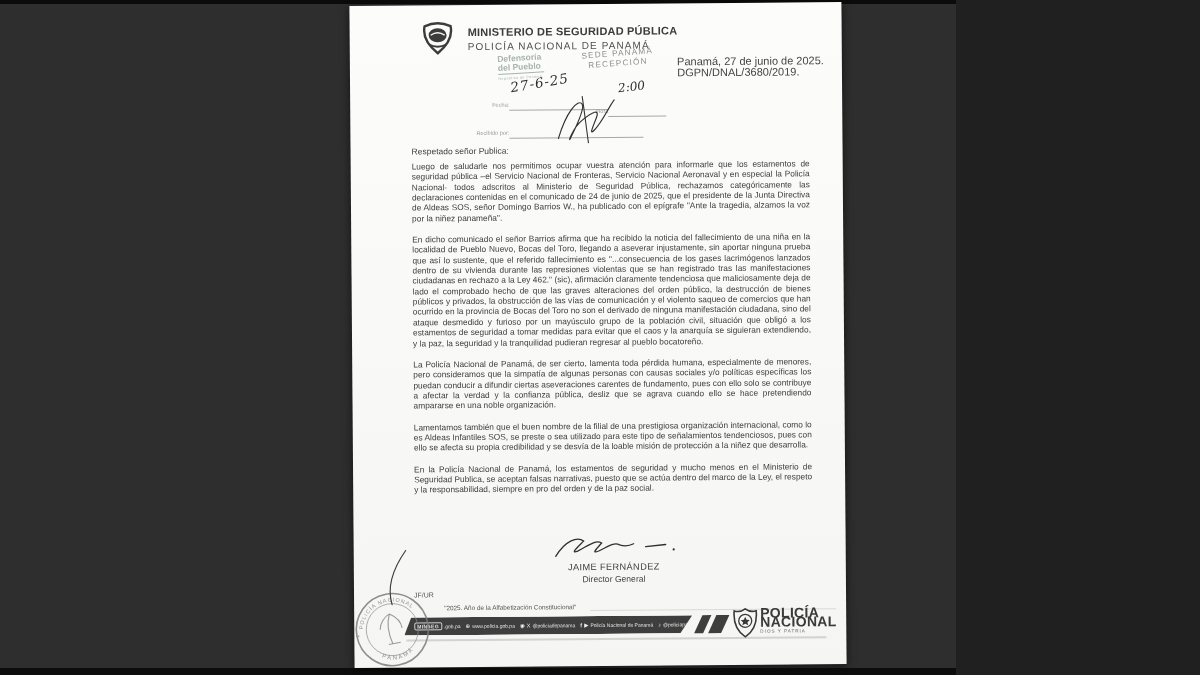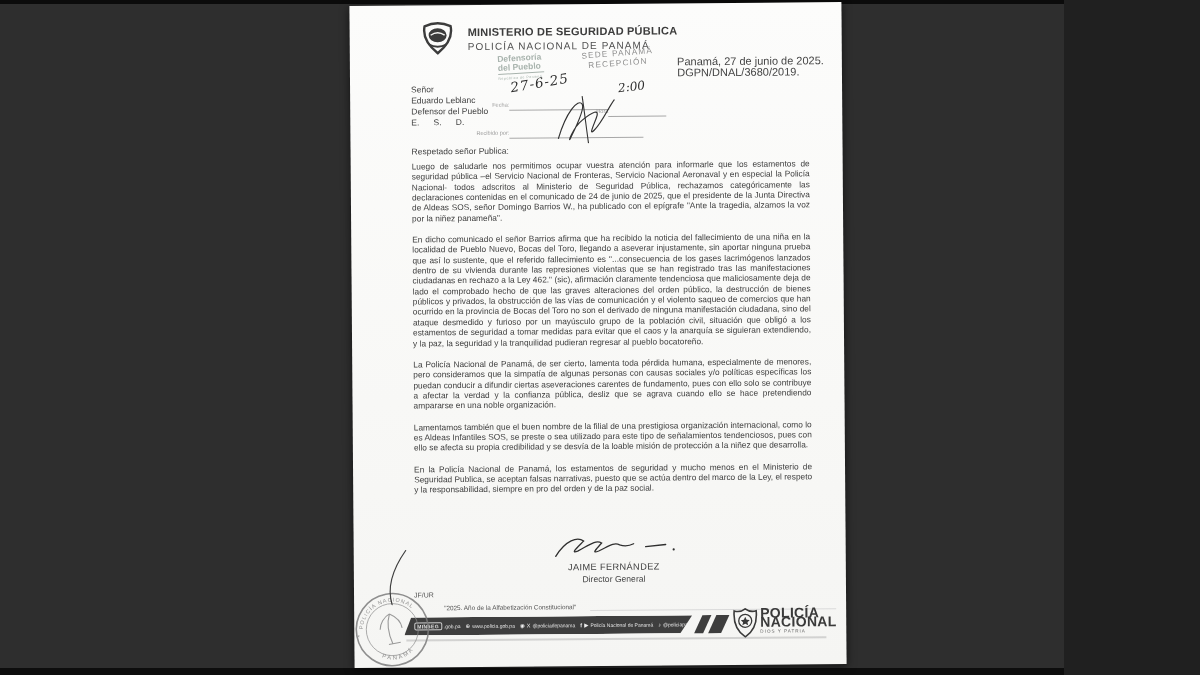--- a/index.html
+++ b/index.html
@@ -1,16 +1,16 @@
 <!DOCTYPE html>
 <html><head>
 <meta charset="utf-8">
 <style>
   html,body{margin:0;padding:0;background:#202020;}
-  .stage{position:relative;width:1064px;height:675px;background:#2e2e2e;overflow:hidden;
+  .stage{position:relative;width:956px;height:675px;background:#2e2e2e;overflow:hidden;
          font-family:"Liberation Sans",sans-serif;}
   .stage .film-top{position:absolute;left:0;top:0;width:100%;height:4px;background:#0b0b0b;}
   .stage .film-bottom{position:absolute;left:0;bottom:0;width:100%;height:7px;background:#0d0d0d;}
 
   .page{position:absolute;left:352px;top:4px;width:492px;height:662px;
         background:linear-gradient(180deg,#fcfcfb 0%,#f8f8f6 60%,#f5f5f3 100%);
         transform:rotate(-0.45deg);box-shadow:0 2px 10px rgba(0,0,0,.6);}
 
   
   .crest{position:absolute;left:70px;top:16px;}
@@ -118,26 +118,20 @@
     <svg style="position:absolute;left:198px;top:90px" width="76" height="50" viewBox="0 0 76 50">
       <path d="M10,44 C18,18 30,4 34,10 C37,15 26,36 22,44 C19,50 24,34 34,26 C44,18 52,14 48,24 C45,32 40,42 46,36 C54,28 60,14 66,6" fill="none" stroke="#333" stroke-width="1.2" stroke-linecap="round"></path>
       <path d="M34,2 C36,16 38,34 40,49" fill="none" stroke="#333" stroke-width="1.1"></path>
     </svg>
 
     <div class="dateline">
       <div>Panamá, 27 de junio de 2025.</div>
       <div>DGPN/DNAL/3680/2019.</div>
     </div>
 
-    <div class="recipient">
-      <div>Señor</div>
-      <div>Eduardo Leblanc</div>
-      <div>Defensor del Pueblo</div>
-      <div>E.&nbsp;&nbsp;&nbsp;&nbsp;&nbsp;&nbsp;S.&nbsp;&nbsp;&nbsp;&nbsp;&nbsp;&nbsp;D.</div>
-    </div>
 
     <div class="salutation">Respetado señor Publica:</div>
 
     <div class="body-block">
       <p>Luego de saludarle nos permitimos ocupar vuestra atención para informarle que los estamentos de seguridad pública –el Servicio Nacional de Fronteras, Servicio Nacional Aeronaval y en especial la Policía Nacional- todos adscritos al Ministerio de Seguridad Pública, rechazamos categóricamente las declaraciones contenidas en el comunicado de 24 de junio de 2025, que el presidente de la Junta Directiva de Aldeas SOS, señor Domingo Barrios W., ha publicado con el epígrafe "Ante la tragedia, alzamos la voz por la niñez panameña".</p>
       <p>En dicho comunicado el señor Barrios afirma que ha recibido la noticia del fallecimiento de una niña en la localidad de Pueblo Nuevo, Bocas del Toro, llegando a aseverar injustamente, sin aportar ninguna prueba que así lo sustente, que el referido fallecimiento es "...consecuencia de los gases lacrimógenos lanzados dentro de su vivienda durante las represiones violentas que se han registrado tras las manifestaciones ciudadanas en rechazo a la Ley 462." (sic), afirmación claramente tendenciosa que maliciosamente deja de lado el comprobado hecho de que las graves alteraciones del orden público, la destrucción de bienes públicos y privados, la obstrucción de las vías de comunicación y el violento saqueo de comercios que han ocurrido en la provincia de Bocas del Toro no son el derivado de ninguna manifestación ciudadana, sino del ataque desmedido y furioso por un mayúsculo grupo de la población civil, situación que obligó a los estamentos de seguridad a tomar medidas para evitar que el caos y la anarquía se siguieran extendiendo, y la paz, la seguridad y la tranquilidad pudieran regresar al pueblo bocatoreño.</p>
       <p>La Policía Nacional de Panamá, de ser cierto, lamenta toda pérdida humana, especialmente de menores, pero consideramos que la simpatía de algunas personas con causas sociales y/o políticas específicas los puedan conducir a difundir ciertas aseveraciones carentes de fundamento, pues con ello solo se contribuye a afectar la verdad y la confianza pública, desliz que se agrava cuando ello se hace pretendiendo ampararse en una noble organización.</p>
       <p>Lamentamos también que el buen nombre de la filial de una prestigiosa organización internacional, como lo es Aldeas Infantiles SOS, se preste o sea utilizado para este tipo de señalamientos tendenciosos, pues con ello se afecta su propia credibilidad y se desvía de la loable misión de protección a la niñez que desarrolla.</p>
       <p>En la Policía Nacional de Panamá, los estamentos de seguridad y mucho menos en el Ministerio de Seguridad Publica, se aceptan falsas narrativas, puesto que se actúa dentro del marco de la Ley, el respeto y la responsabilidad, siempre en pro del orden y de la paz social.</p>
     </div>

